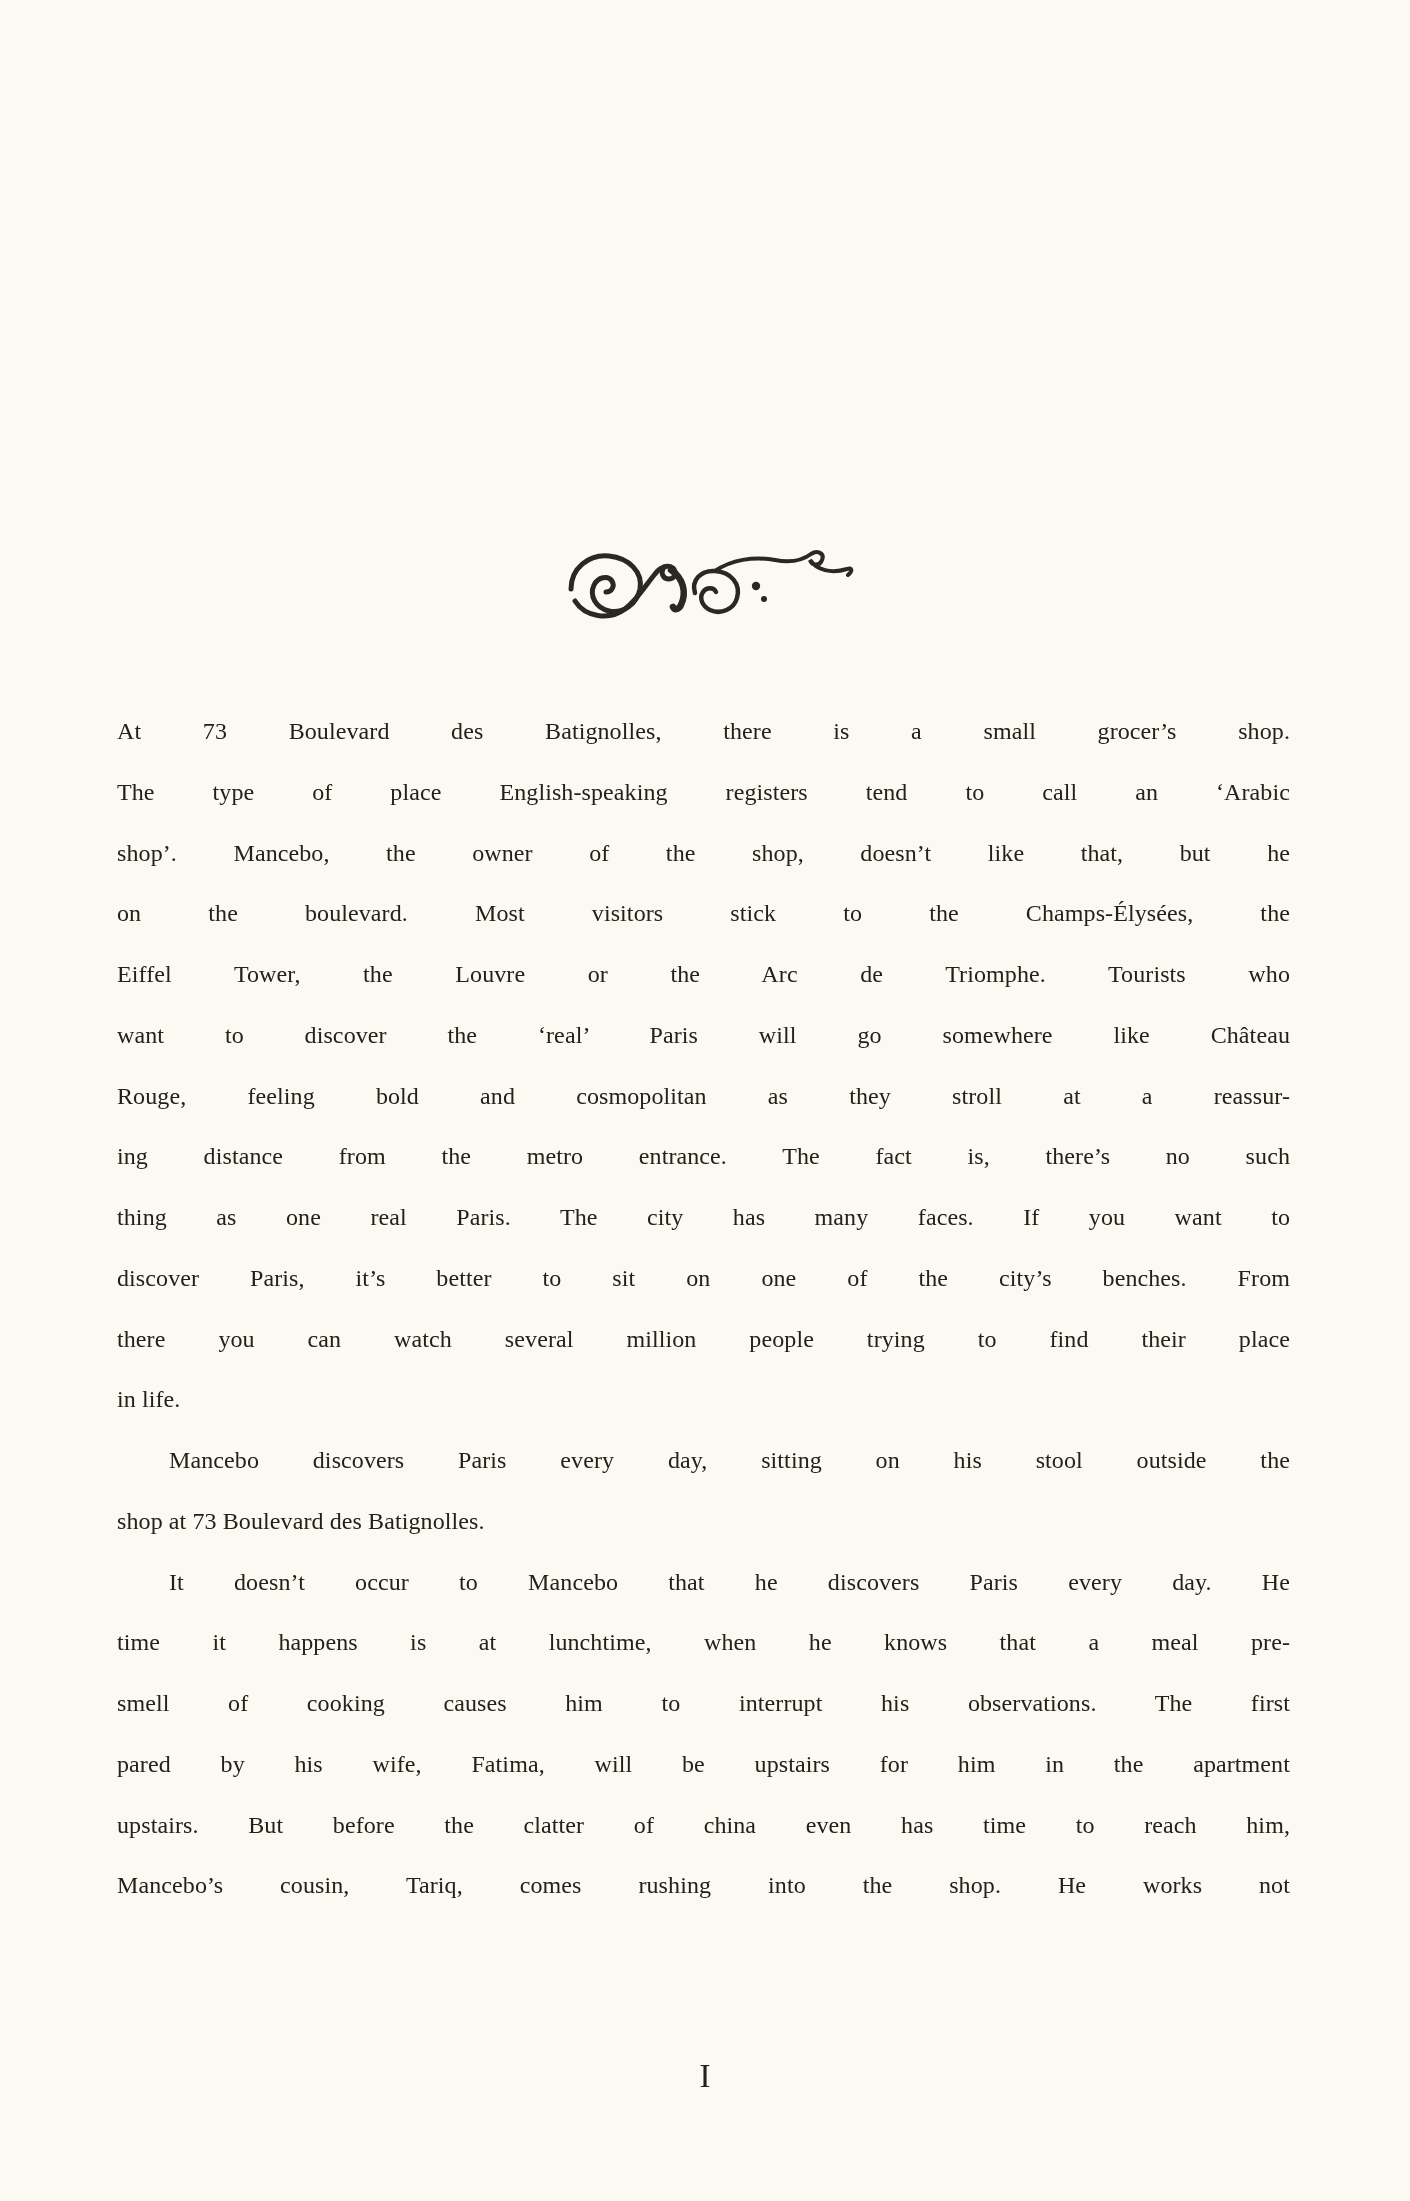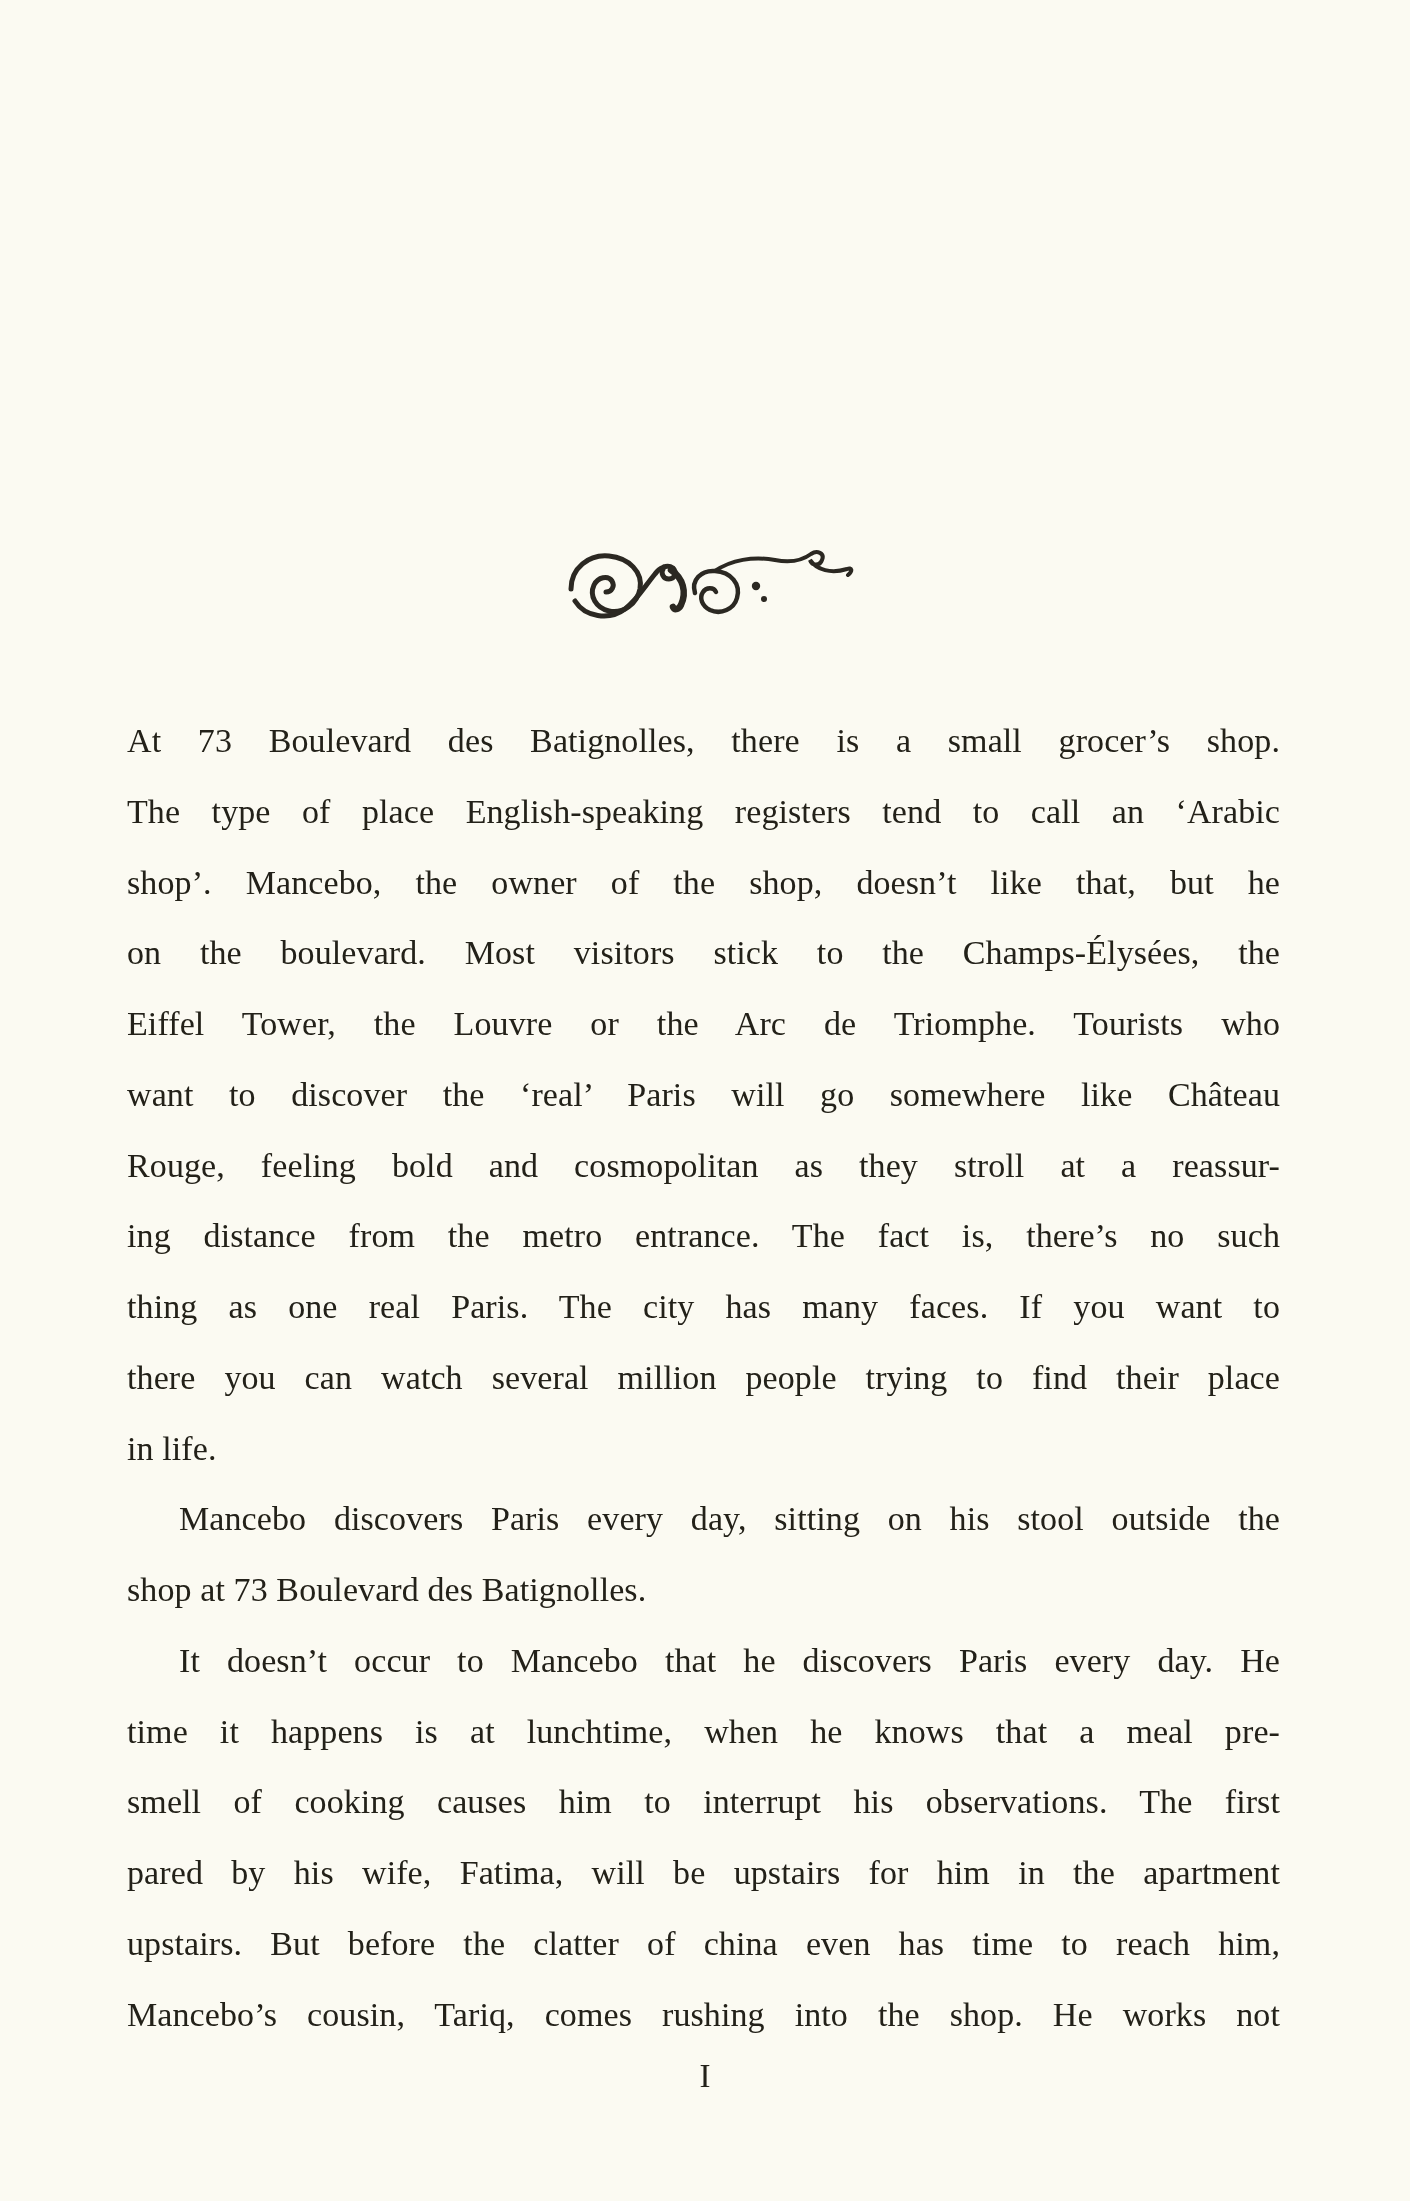--- a/index.html
+++ b/index.html
@@ -31,23 +31,23 @@
     height: 100%;
     display: block;
   }
   .text-block {
     position: absolute;
     left: 115px;
     top: 700px;
     width: 1177px;
   }
   .textline {
-    margin: 12px;
+    margin: 2px;
     padding: 0;
-    font-size: 34px;
+    font-size: 24px;
     line-height: 58.75px;
     height: 58.75px;
     text-align: justify;
     text-align-last: justify;
     white-space: nowrap;
     letter-spacing: 0.1px;
   }
   .textline.indent {
     padding-left: 52px;
   }
@@ -91,20 +91,21 @@
   <div class="text-block">
     <p class="textline">At 73 Boulevard des Batignolles, there is a small grocer’s shop.</p>
     <p class="textline">The type of place English-speaking registers tend to call an ‘Arabic</p>
     <p class="textline">shop’. Mancebo, the owner of the shop, doesn’t like that, but he</p>
     <p class="textline">on the boulevard. Most visitors stick to the Champs-Élysées, the</p>
     <p class="textline">Eiffel Tower, the Louvre or the Arc de Triomphe. Tourists who</p>
     <p class="textline">want to discover the ‘real’ Paris will go somewhere like Château</p>
     <p class="textline">Rouge, feeling bold and cosmopolitan as they stroll at a reassur-</p>
     <p class="textline">ing distance from the metro entrance. The fact is, there’s no such</p>
     <p class="textline">thing as one real Paris. The city has many faces. If you want to</p>
+    <p class="textline">discover Paris, it’s better to sit on one of the city’s benches. From</p>
     <p class="textline">there you can watch several million people trying to find their place</p>
     <p class="textline para-end">in life.</p>
     <p class="textline indent">Mancebo discovers Paris every day, sitting on his stool outside the</p>
     <p class="textline para-end">shop at 73 Boulevard des Batignolles.</p>
     <p class="textline indent">It doesn’t occur to Mancebo that he discovers Paris every day. He</p>
     <p class="textline">time it happens is at lunchtime, when he knows that a meal pre-</p>
     <p class="textline">smell of cooking causes him to interrupt his observations. The first</p>
     <p class="textline">pared by his wife, Fatima, will be upstairs for him in the apartment</p>
     <p class="textline">upstairs. But before the clatter of china even has time to reach him,</p>
     <p class="textline">Mancebo’s cousin, Tariq, comes rushing into the shop. He works not</p>

